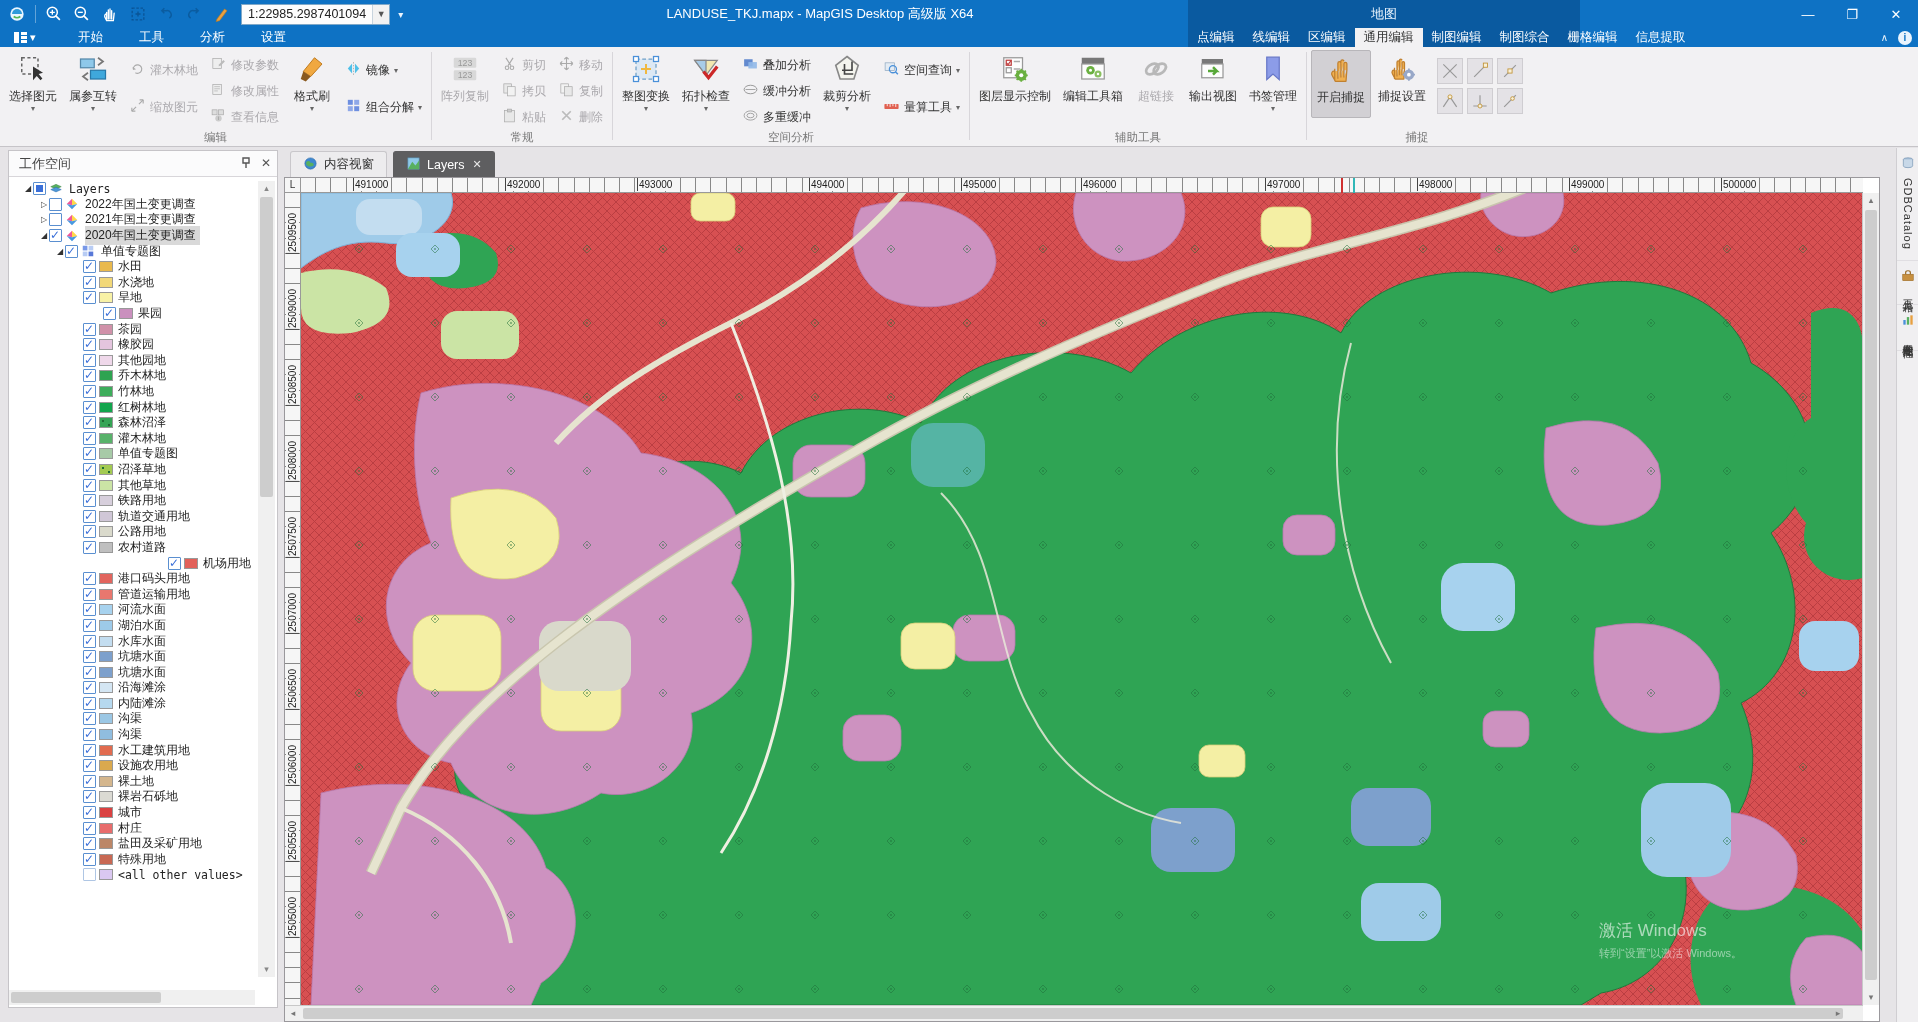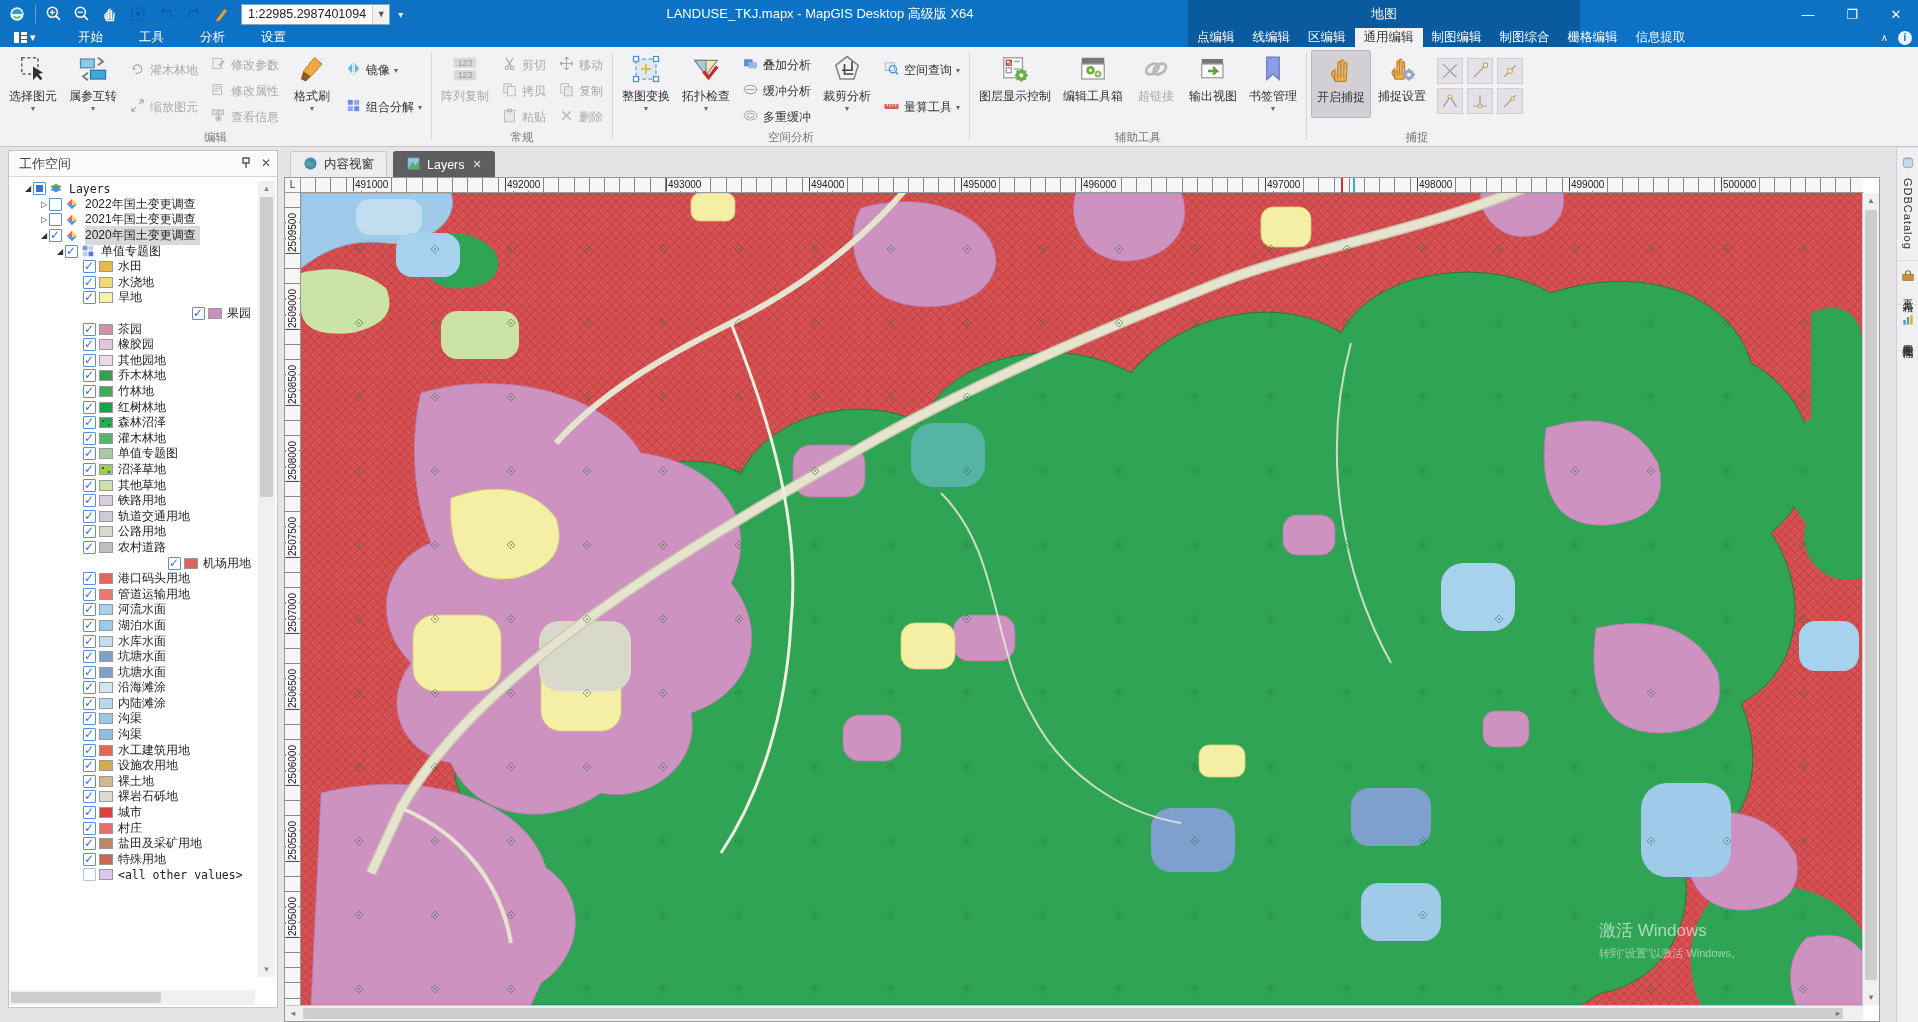--- a/index.html
+++ b/index.html
@@ -702,21 +702,21 @@
             </span>
           </div>
           <div class="trow" style="padding-left: 64px;">
             <span class="texp"></span>
             <span class="tcb checked"></span>
             <span class="tswatch" style="background:#F8F2A6;"></span>
             <span class="tlabel-wrap">
               <span class="tlabel">旱地</span>
             </span>
           </div>
-          <div class="trow" style="padding-left: 60px; justify-content: flex-end;">
+          <div class="trow" style="padding-left: 84px;">
             <span class="texp"></span>
             <span class="tcb checked"></span>
             <span class="tswatch" style="background:#CA90BE;"></span>
             <span class="tlabel-wrap">
               <span class="tlabel">果园</span>
             </span>
           </div>
           <div class="trow" style="padding-left: 64px;">
             <span class="texp"></span>
             <span class="tcb checked"></span>
@@ -1033,21 +1033,21 @@
               </svg></span>
             <span>Layers</span>
             <span class="tab-close">✕</span>
           </div>
         </div>
       <div class="map-frame">
         <div class="ruler-corner">L</div>
         <div class="ruler-h" id="rulerH">
             <span class="rlab" style="left: 52px;">491000</span>
             <span class="rlab" style="left: 204px;">492000</span>
-            <span class="rlab" style="left: 365px;">493000</span>
+            <span class="rlab" style="left: 336px;">493000</span>
             <span class="rlab" style="left: 508px;">494000</span>
             <span class="rlab" style="left: 660px;">495000</span>
             <span class="rlab" style="left: 780px;">496000</span>
             <span class="rlab" style="left: 964px;">497000</span>
             <span class="rlab" style="left: 1116px;">498000</span>
             <span class="rlab" style="left: 1268px;">499000</span>
             <span class="rlab" style="left: 1420px;">500000</span>
             <span class="cursor-tick" style="left: 1040px; background: rgb(208, 48, 48);"></span>
             <span class="cursor-tick" style="left: 1052px; background: rgb(48, 184, 184);"></span>
           </div>

